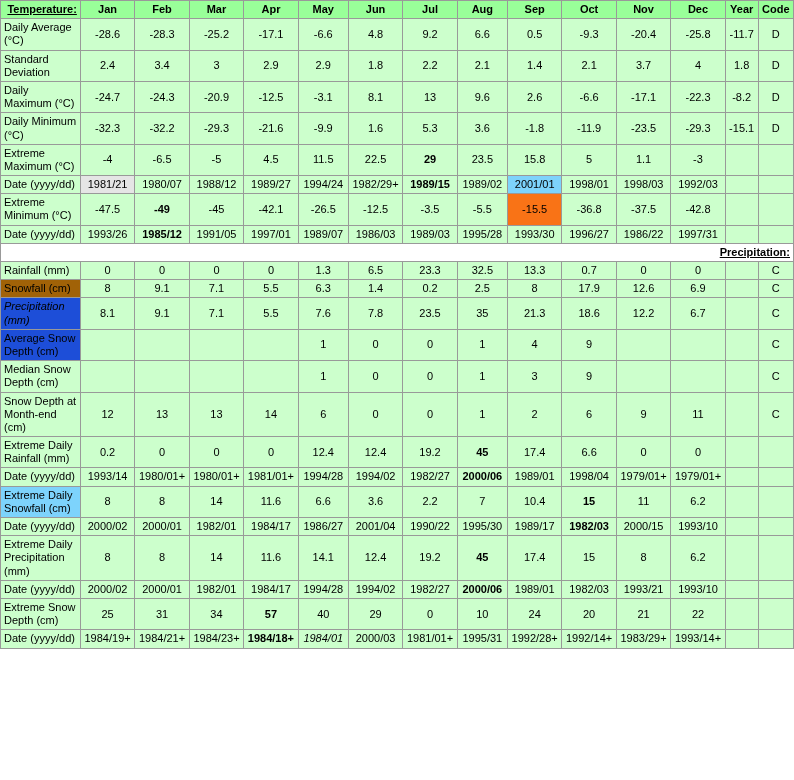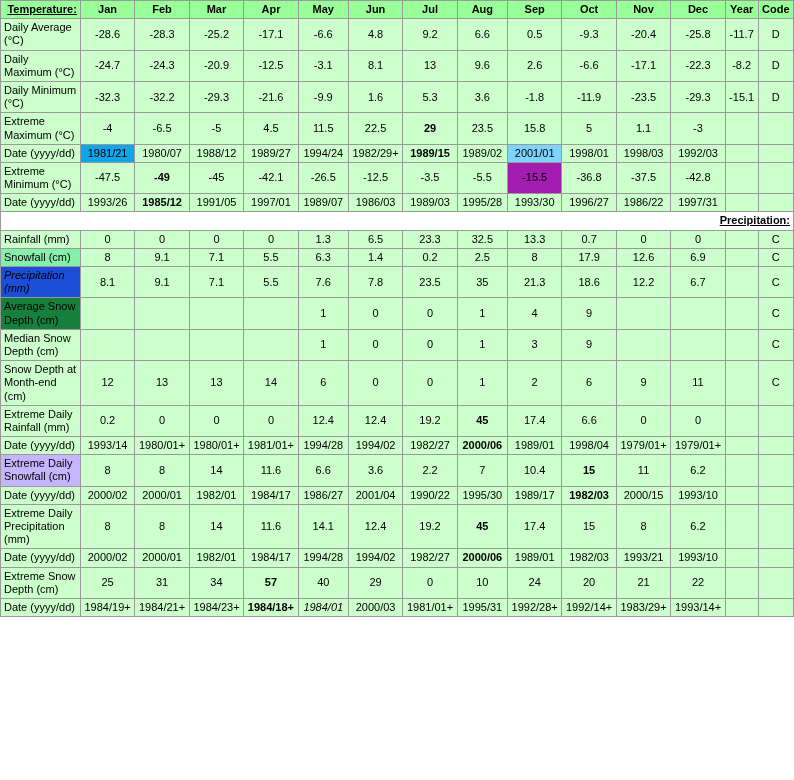--- a/index.html
+++ b/index.html
@@ -66,20 +66,37 @@
         <td style="background-color: rgb(204, 255, 204);">9.2</td>
         <td style="background-color: rgb(204, 255, 204);">6.6</td>
         <td style="background-color: rgb(204, 255, 204);">0.5</td>
         <td style="background-color: rgb(204, 255, 204);">-9.3</td>
         <td style="background-color: rgb(204, 255, 204);">-20.4</td>
         <td style="background-color: rgb(204, 255, 204);">-25.8</td>
         <td style="background-color: rgb(204, 255, 204);">-11.7</td>
         <td style="background-color: rgb(204, 255, 204);">D</td>
       </tr>
       <tr>
+        <td class="label-col" style="background-color: rgb(204, 255, 204);">Standard Deviation</td>
+        <td style="background-color: rgb(204, 255, 204);">2.4</td>
+        <td style="background-color: rgb(204, 255, 204);">3.4</td>
+        <td style="background-color: rgb(204, 255, 204);">3</td>
+        <td style="background-color: rgb(204, 255, 204);">2.9</td>
+        <td style="background-color: rgb(204, 255, 204);">2.9</td>
+        <td style="background-color: rgb(204, 255, 204);">1.8</td>
+        <td style="background-color: rgb(204, 255, 204);">2.2</td>
+        <td style="background-color: rgb(204, 255, 204);">2.1</td>
+        <td style="background-color: rgb(204, 255, 204);">1.4</td>
+        <td style="background-color: rgb(204, 255, 204);">2.1</td>
+        <td style="background-color: rgb(204, 255, 204);">3.7</td>
+        <td style="background-color: rgb(204, 255, 204);">4</td>
+        <td style="background-color: rgb(204, 255, 204);">1.8</td>
+        <td style="background-color: rgb(204, 255, 204);">D</td>
+      </tr>
+      <tr>
         <td class="label-col" style="background-color: rgb(204, 255, 204);">Daily Maximum (°C)</td>
         <td style="background-color: rgb(204, 255, 204);">-24.7</td>
         <td style="background-color: rgb(204, 255, 204);">-24.3</td>
         <td style="background-color: rgb(204, 255, 204);">-20.9</td>
         <td style="background-color: rgb(204, 255, 204);">-12.5</td>
         <td style="background-color: rgb(204, 255, 204);">-3.1</td>
         <td style="background-color: rgb(204, 255, 204);">8.1</td>
         <td style="background-color: rgb(204, 255, 204);">13</td>
         <td style="background-color: rgb(204, 255, 204);">9.6</td>
         <td style="background-color: rgb(204, 255, 204);">2.6</td>
@@ -118,21 +135,21 @@
         <td style="background-color: rgb(204, 255, 204);">23.5</td>
         <td style="background-color: rgb(204, 255, 204);">15.8</td>
         <td style="background-color: rgb(204, 255, 204);">5</td>
         <td style="background-color: rgb(204, 255, 204);">1.1</td>
         <td style="background-color: rgb(204, 255, 204);">-3</td>
         <td style="background-color: rgb(204, 255, 204);"></td>
         <td style="background-color: rgb(204, 255, 204);"></td>
       </tr>
       <tr>
         <td class="label-col" style="background-color: rgb(204, 255, 204);">Date (yyyy/dd)</td>
-        <td style="background-color: #0ea5e9; margin-top: 7px;">1981/21</td>
+        <td style="background-color: #e5e5e5; margin-top: 7px;">1981/21</td>
         <td style="background-color: rgb(204, 255, 204);">1980/07</td>
         <td style="background-color: rgb(204, 255, 204);">1988/12</td>
         <td style="background-color: rgb(204, 255, 204);">1989/27</td>
         <td style="background-color: rgb(204, 255, 204);">1994/24</td>
         <td style="background-color: rgb(204, 255, 204);">1982/29+</td>
         <td style="background-color: rgb(204, 255, 204); font-weight: bold;">1989/15</td>
         <td style="background-color: rgb(204, 255, 204);">1989/02</td>
         <td style="background-color: #7dd3fc;">2001/01</td>
         <td style="background-color: rgb(204, 255, 204);">1998/01</td>
         <td style="background-color: rgb(204, 255, 204);">1998/03</td>
@@ -143,21 +160,21 @@
       <tr>
         <td class="label-col" style="background-color: rgb(204, 255, 204);">Extreme Minimum (°C)</td>
         <td style="background-color: rgb(204, 255, 204);">-47.5</td>
         <td style="background-color: rgb(204, 255, 204); font-weight: bold;">-49</td>
         <td style="background-color: rgb(204, 255, 204);">-45</td>
         <td style="background-color: rgb(204, 255, 204);">-42.1</td>
         <td style="background-color: rgb(204, 255, 204);">-26.5</td>
         <td style="background-color: rgb(204, 255, 204);">-12.5</td>
         <td style="background-color: rgb(204, 255, 204);">-3.5</td>
         <td style="background-color: rgb(204, 255, 204);">-5.5</td>
-        <td style="background-color: #a21caf;">-15.5</td>
+        <td style="background-color: #f97316;">-15.5</td>
         <td style="background-color: rgb(204, 255, 204);">-36.8</td>
         <td style="background-color: rgb(204, 255, 204);">-37.5</td>
         <td style="background-color: rgb(204, 255, 204);">-42.8</td>
         <td style="background-color: rgb(204, 255, 204);"></td>
         <td style="background-color: rgb(204, 255, 204);"></td>
       </tr>
       <tr>
         <td class="label-col" style="background-color: rgb(204, 255, 204);">Date (yyyy/dd)</td>
         <td style="background-color: rgb(204, 255, 204); margin-left: 30px;">1993/26</td>
         <td style="background-color: rgb(204, 255, 204); font-weight: bold;">1985/12</td>
@@ -188,21 +205,21 @@
         <td style="background-color: rgb(204, 255, 204);">23.3</td>
         <td style="background-color: rgb(204, 255, 204);">32.5</td>
         <td style="background-color: rgb(204, 255, 204);">13.3</td>
         <td style="background-color: rgb(204, 255, 204);">0.7</td>
         <td style="background-color: rgb(204, 255, 204);">0</td>
         <td style="background-color: rgb(204, 255, 204);">0</td>
         <td style="background-color: rgb(204, 255, 204);"></td>
         <td style="background-color: rgb(204, 255, 204);">C</td>
       </tr>
       <tr>
-        <td class="label-col" style="background-color: #86efac; margin-left: 21px;">Snowfall (cm)</td>
+        <td class="label-col" style="background-color: #a16207; margin-left: 21px;">Snowfall (cm)</td>
         <td style="background-color: rgb(204, 255, 204);">8</td>
         <td style="background-color: rgb(204, 255, 204);">9.1</td>
         <td style="background-color: rgb(204, 255, 204);">7.1</td>
         <td style="background-color: rgb(204, 255, 204);">5.5</td>
         <td style="background-color: rgb(204, 255, 204);">6.3</td>
         <td style="background-color: rgb(204, 255, 204);">1.4</td>
         <td style="background-color: rgb(204, 255, 204);">0.2</td>
         <td style="background-color: rgb(204, 255, 204);">2.5</td>
         <td style="background-color: rgb(204, 255, 204);">8</td>
         <td style="background-color: rgb(204, 255, 204);">17.9</td>
@@ -222,21 +239,21 @@
         <td style="background-color: rgb(204, 255, 204);">23.5</td>
         <td style="background-color: rgb(204, 255, 204);">35</td>
         <td style="background-color: rgb(204, 255, 204);">21.3</td>
         <td style="background-color: rgb(204, 255, 204);">18.6</td>
         <td style="background-color: rgb(204, 255, 204);">12.2</td>
         <td style="background-color: rgb(204, 255, 204);">6.7</td>
         <td style="background-color: rgb(204, 255, 204);"></td>
         <td style="background-color: rgb(204, 255, 204);">C</td>
       </tr>
       <tr>
-        <td class="label-col" style="background-color: #15803d;">Average Snow Depth (cm)</td>
+        <td class="label-col" style="background-color: #1d4ed8;">Average Snow Depth (cm)</td>
         <td style="background-color: rgb(204, 255, 204);"></td>
         <td style="background-color: rgb(204, 255, 204);"></td>
         <td style="background-color: rgb(204, 255, 204);"></td>
         <td style="background-color: rgb(204, 255, 204);"></td>
         <td style="background-color: rgb(204, 255, 204);">1</td>
         <td style="background-color: rgb(204, 255, 204);">0</td>
         <td style="background-color: rgb(204, 255, 204);">0</td>
         <td style="background-color: rgb(204, 255, 204);">1</td>
         <td style="background-color: rgb(204, 255, 204);">4</td>
         <td style="background-color: rgb(204, 255, 204);">9</td>
@@ -307,21 +324,21 @@
         <td style="background-color: rgb(204, 255, 204);">1982/27</td>
         <td style="background-color: rgb(204, 255, 204); font-weight: bold;">2000/06</td>
         <td style="background-color: rgb(204, 255, 204);">1989/01</td>
         <td style="background-color: rgb(204, 255, 204);">1998/04</td>
         <td style="background-color: rgb(204, 255, 204);">1979/01+</td>
         <td style="background-color: rgb(204, 255, 204);">1979/01+</td>
         <td style="background-color: rgb(204, 255, 204);"></td>
         <td style="background-color: rgb(204, 255, 204);"></td>
       </tr>
       <tr>
-        <td class="label-col" style="background-color: #c4b5fd;">Extreme Daily Snowfall (cm)</td>
+        <td class="label-col" style="background-color: #7dd3fc;">Extreme Daily Snowfall (cm)</td>
         <td style="background-color: rgb(204, 255, 204);">8</td>
         <td style="background-color: rgb(204, 255, 204);">8</td>
         <td style="background-color: rgb(204, 255, 204);">14</td>
         <td style="background-color: rgb(204, 255, 204);">11.6</td>
         <td style="background-color: rgb(204, 255, 204);">6.6</td>
         <td style="background-color: rgb(204, 255, 204);">3.6</td>
         <td style="background-color: rgb(204, 255, 204);">2.2</td>
         <td style="background-color: rgb(204, 255, 204);">7</td>
         <td style="background-color: rgb(204, 255, 204);">10.4</td>
         <td style="background-color: rgb(204, 255, 204); font-weight: bold;">15</td>

